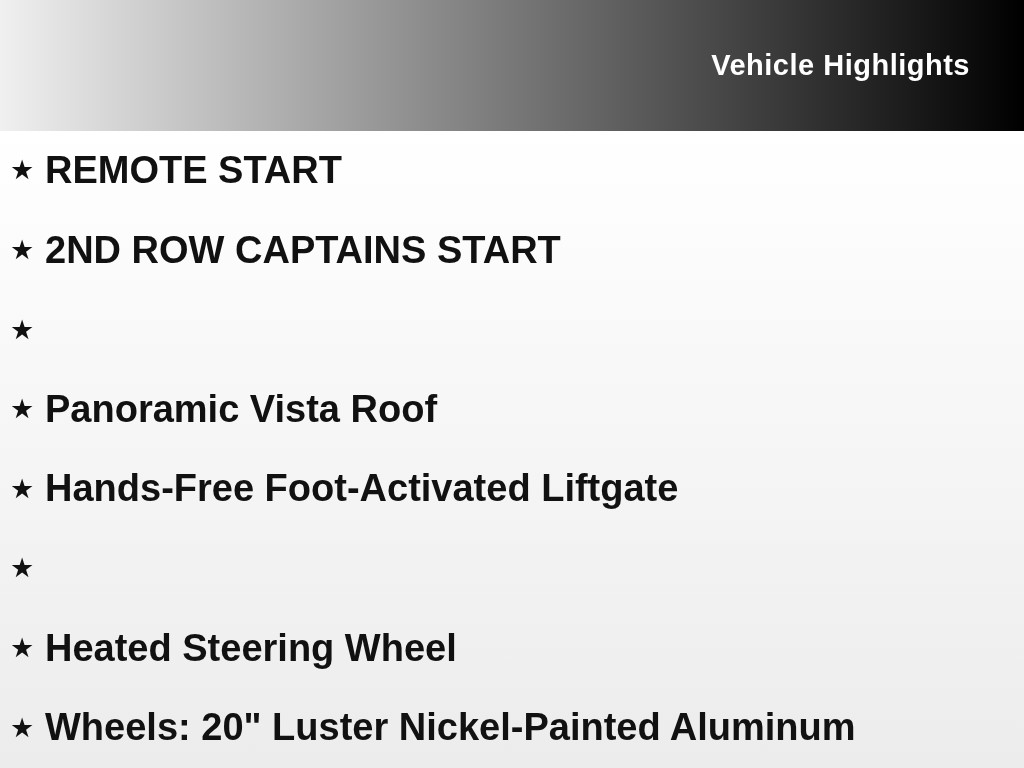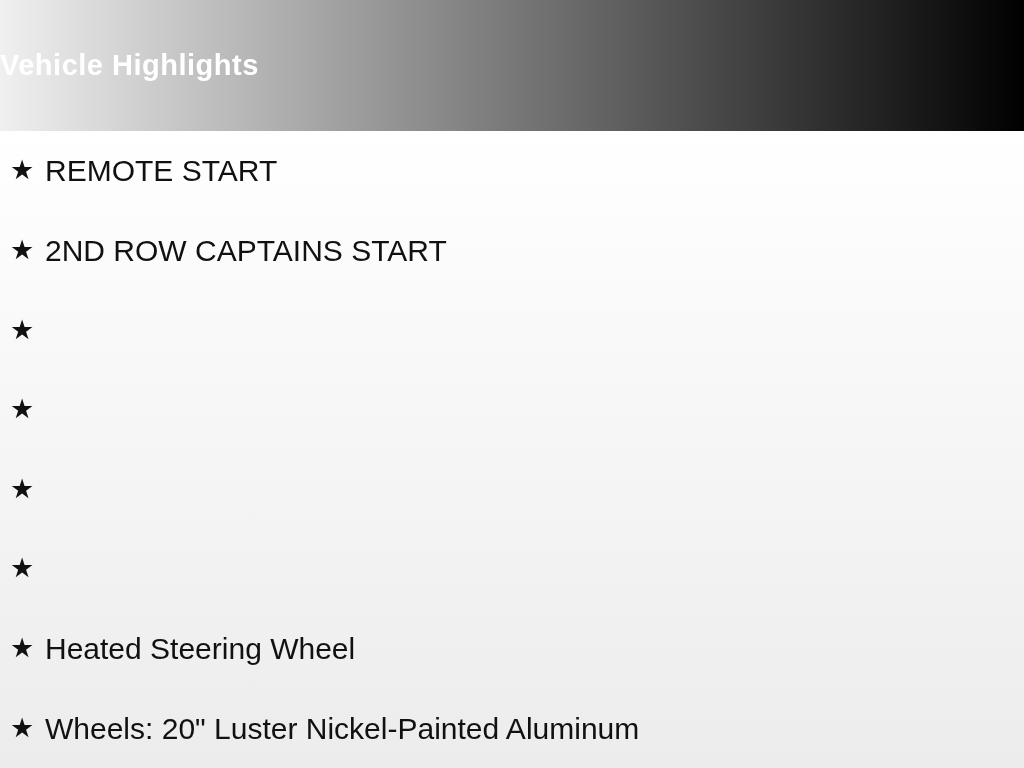--- a/index.html
+++ b/index.html
@@ -19,20 +19,21 @@
       flex-direction: column;
     }
     .header {
       height: 131px;
       flex: 0 0 131px;
       background: linear-gradient(to right,
         var(--header-grad-start, #f0f0f0),
         var(--header-grad-end, #000000));
       display: flex;
       align-items: center;
+      justify-content: flex-end;
       padding-right: 54px;
       box-sizing: border-box;
     }
     .title {
       color: var(--header-title, #ffffff);
       font-size: 29px;
       font-weight: bold;
       letter-spacing: 0.5px;
       white-space: nowrap;
     }
@@ -54,23 +55,24 @@
     .star {
       color: var(--item-text, #111111);
       font-size: 27px;
       line-height: 1;
       width: 35px;
       flex: 0 0 35px;
       text-align: left;
     }
     .label {
       color: var(--item-text, #111111);
-      font-size: 30px;
+      font-size: 38px;
       line-height: 1.1;
       white-space: nowrap;
+      font-weight: bold;
     }
   </style>
 </head>
 <body>
 
 <div class="page">
 
   <div class="header">
     <span class="title">Vehicle Highlights</span>
   </div>
@@ -86,24 +88,26 @@
       <span class="star">★</span>
       <span class="label">2ND ROW CAPTAINS START</span>
     </div>
 
     <div class="row">
       <span class="star">★</span>
     </div>
 
     <div class="row">
       <span class="star">★</span>
+      <span class="label">Panoramic Vista Roof</span>
     </div>
 
     <div class="row">
       <span class="star">★</span>
+      <span class="label">Hands-Free Foot-Activated Liftgate</span>
     </div>
 
     <div class="row">
       <span class="star">★</span>
     </div>
 
     <div class="row">
       <span class="star">★</span>
       <span class="label">Heated Steering Wheel</span>
     </div>

